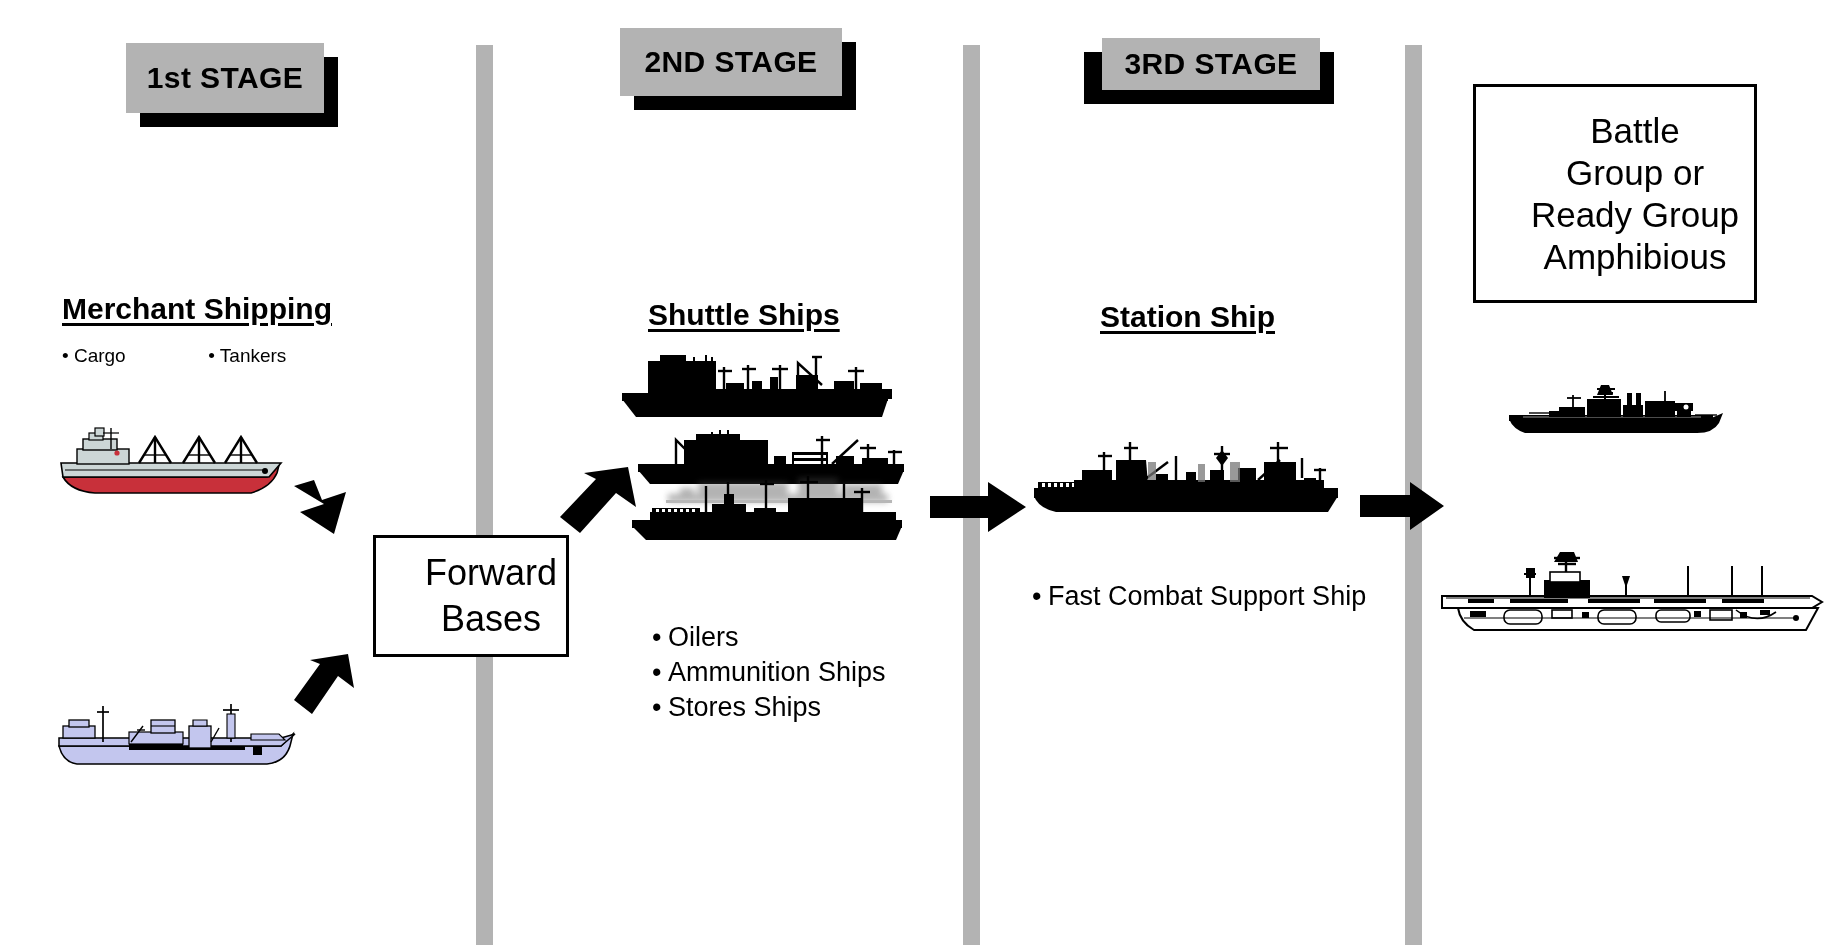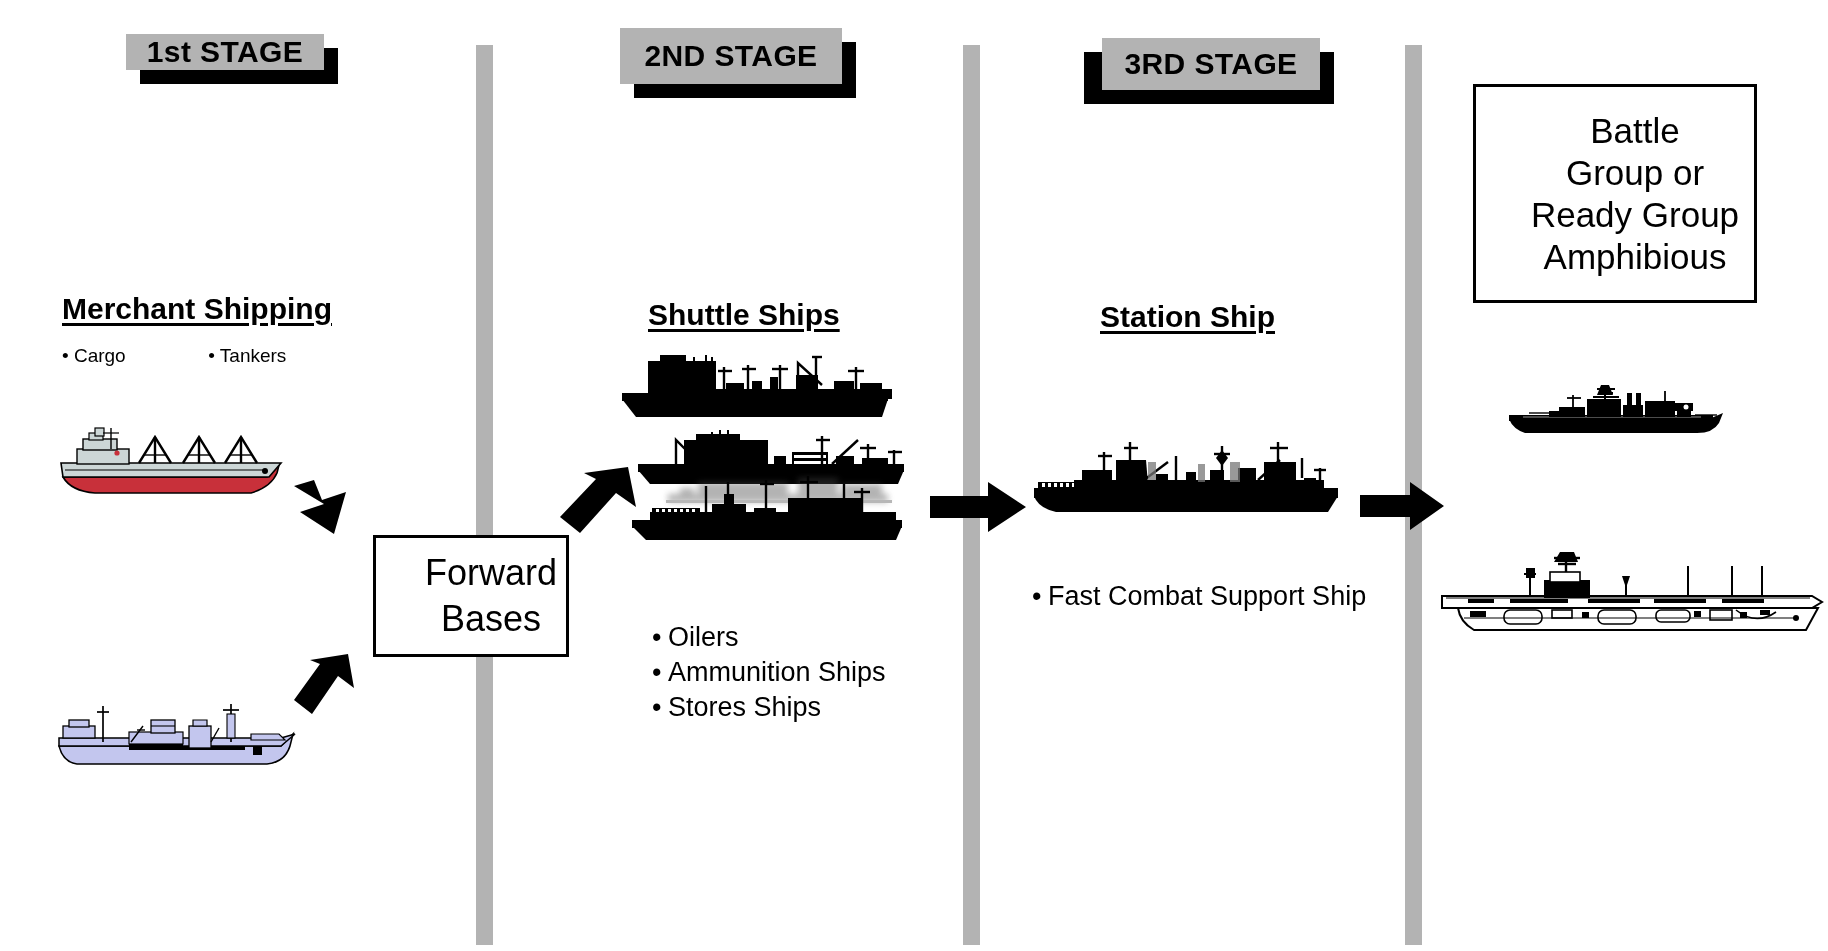--- a/index.html
+++ b/index.html
@@ -117,26 +117,26 @@
 </style>
 </head>
 <body>
 
 <div id="canvas">
 
   <div class="abs divider" style="left:476px; top:45px; height:900px;"></div>
   <div class="abs divider" style="left:963px; top:45px; height:900px;"></div>
   <div class="abs divider" style="left:1405px; top:45px; height:900px;"></div>
 
-  <div class="stage-tag" style="left:126px; top:34px; width:198px; height:36px;">
+  <div class="stage-tag" style="left:126px; top:43px; width:198px; height:70px;">
     <div class="shadow"></div>
     <div class="plate">1st STAGE</div>
   </div>
 
-  <div class="stage-tag" style="left:620px; top:28px; width:222px; height:56px;">
+  <div class="stage-tag" style="left:620px; top:28px; width:222px; height:68px;">
     <div class="shadow"></div>
     <div class="plate">2ND STAGE</div>
   </div>
 
   <div class="stage-tag" style="left:1070px; top:38px; width:218px; height:52px;padding-left:32px;">
     <div class="shadow"></div>
     <div class="plate">3RD STAGE</div>
   </div>
 
   <div class="section-heading" style="left:62px; top:292px;">Merchant Shipping</div>

